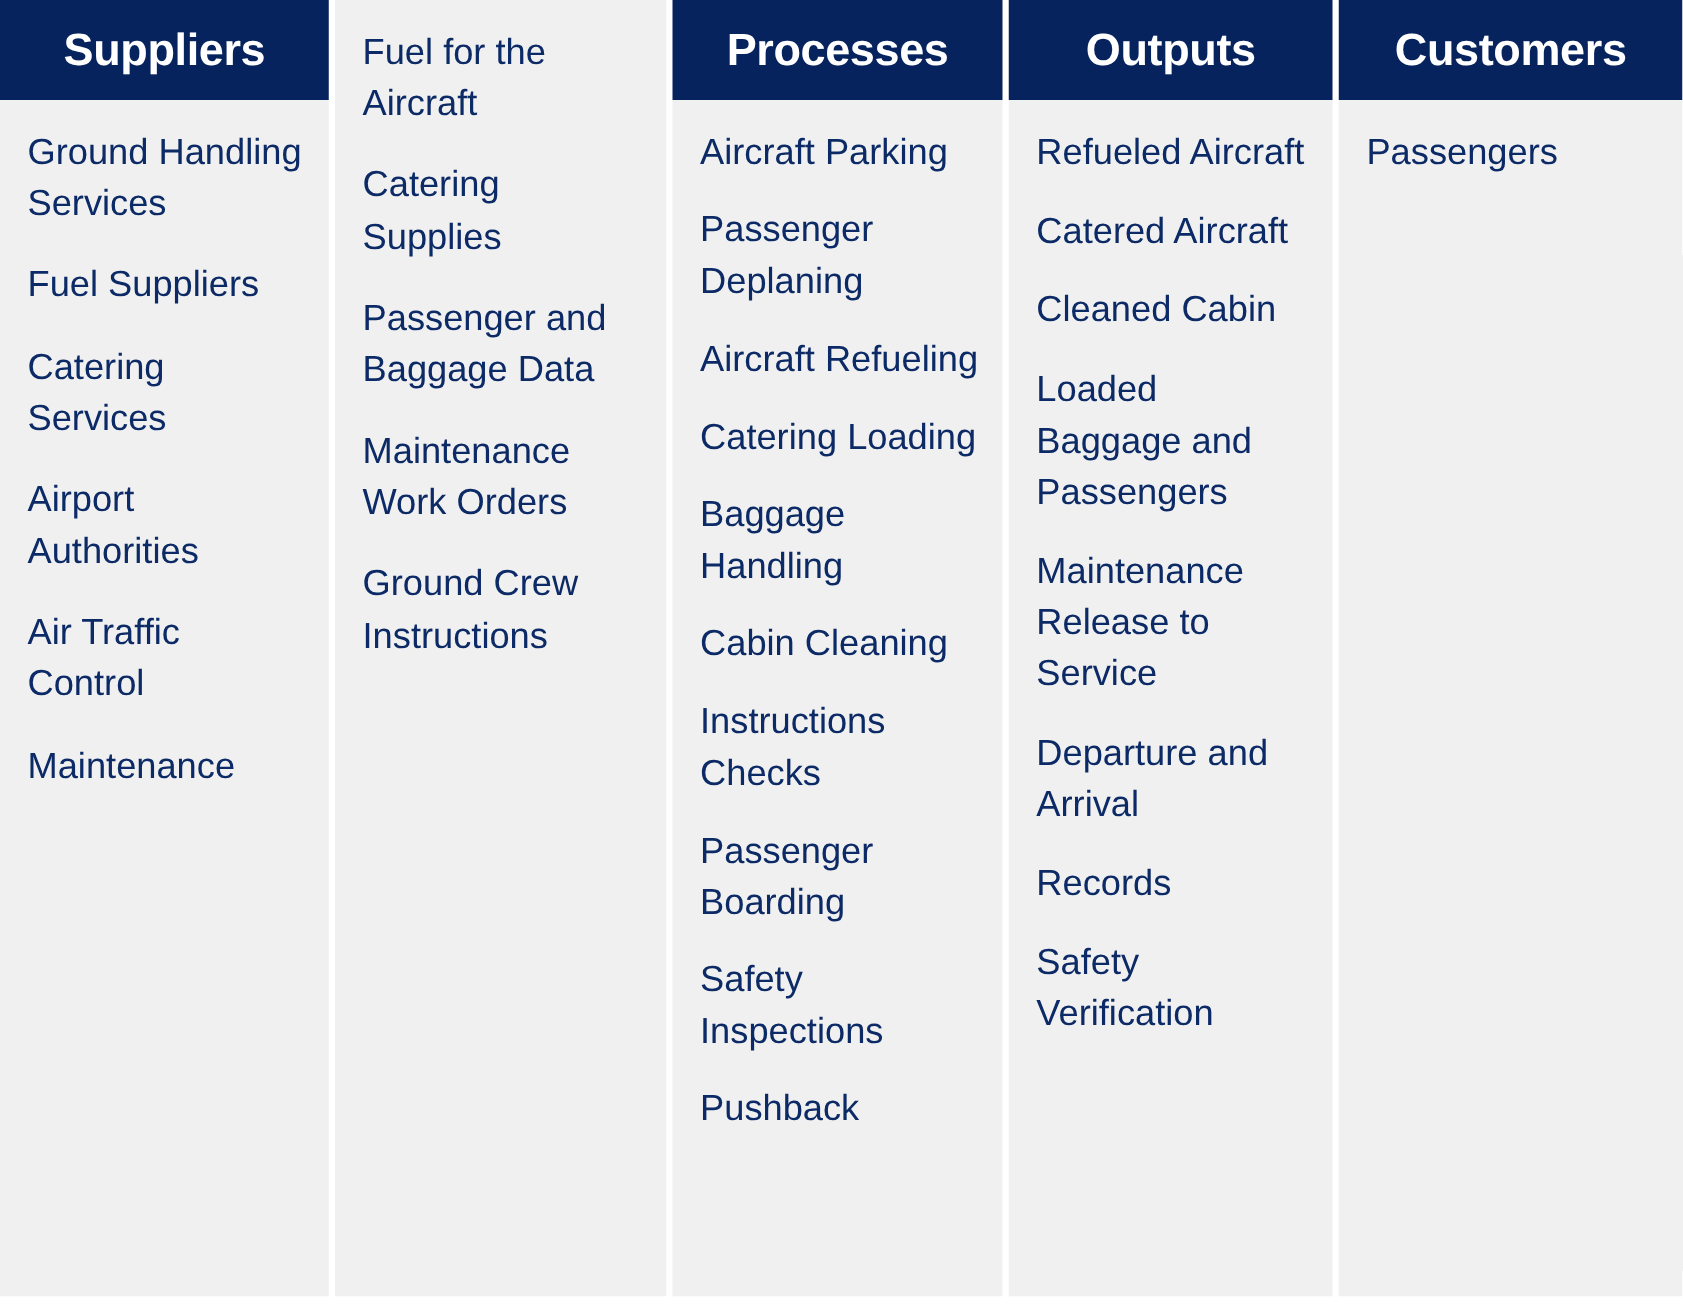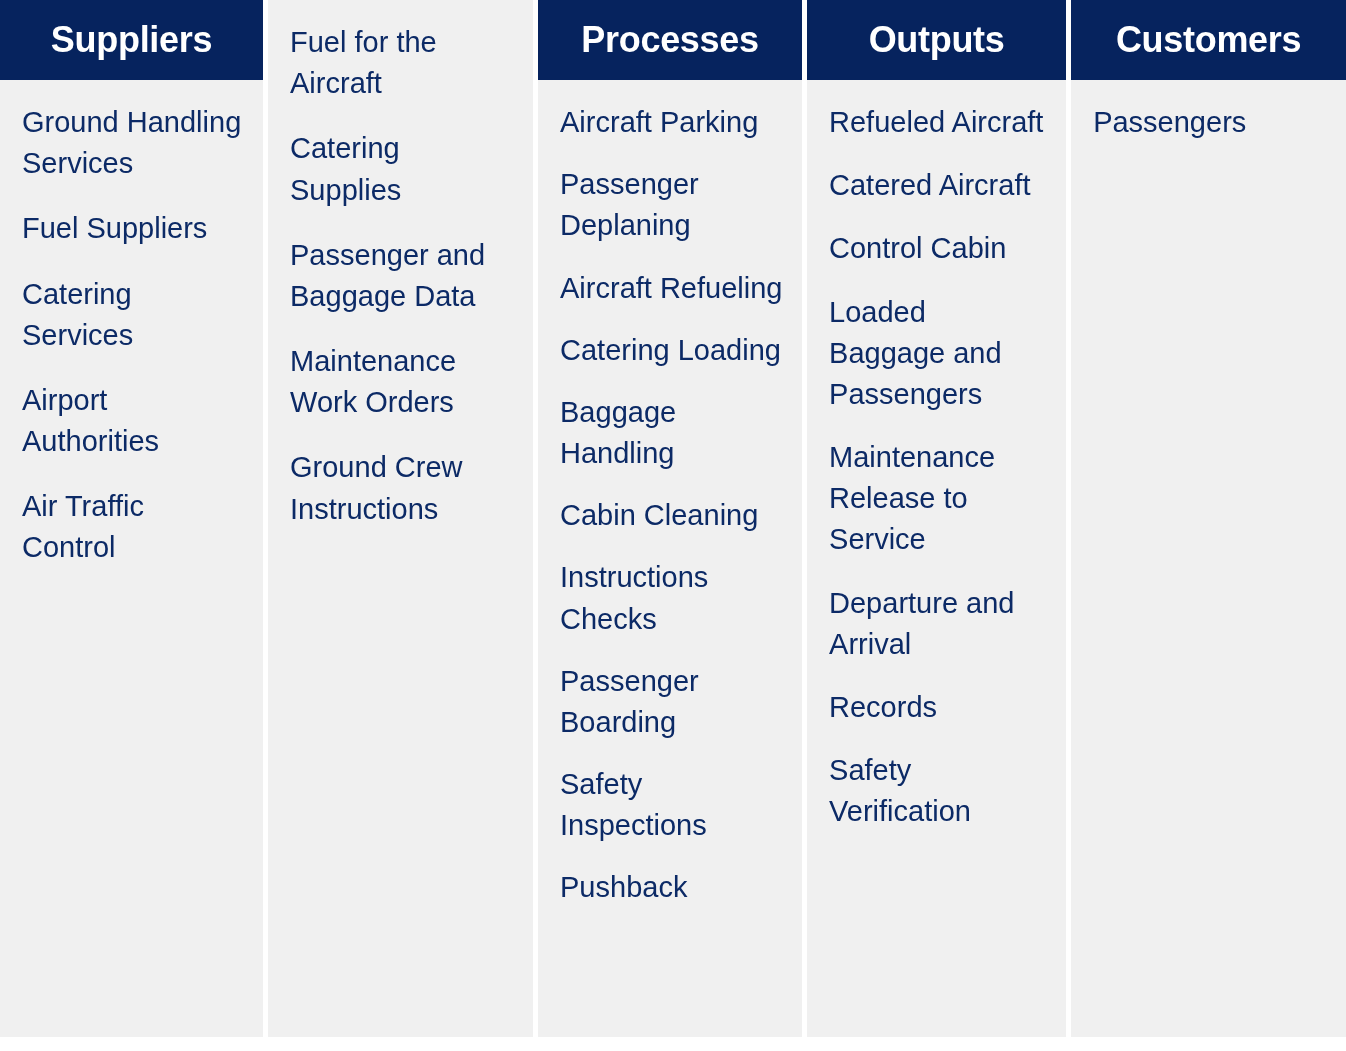--- a/index.html
+++ b/index.html
@@ -83,20 +83,21 @@
 <div id="sipoc-table">
 
   <div class="sipoc-column col-0">
     <div class="column-header">Suppliers</div>
     <div class="column-body">
       <p class="cell-item">Ground Handling Services</p>
       <p class="cell-item">Fuel Suppliers</p>
       <p class="cell-item">Catering Services</p>
       <p class="cell-item">Airport Authorities</p>
       <p class="cell-item">Air Traffic Control</p>
+      <p class="cell-item">Maintenance</p>
     </div>
   </div>
 
   <div class="sipoc-column col-1">
     <div class="column-body">
       <p class="cell-item">Fuel for the Aircraft</p>
       <p class="cell-item">Catering Supplies</p>
       <p class="cell-item">Passenger and Baggage Data</p>
       <p class="cell-item">Maintenance Work Orders</p>
       <p class="cell-item">Ground Crew Instructions</p>
@@ -117,21 +118,21 @@
       <p class="cell-item">Safety Inspections</p>
       <p class="cell-item">Pushback</p>
     </div>
   </div>
 
   <div class="sipoc-column col-3">
     <div class="column-header">Outputs</div>
     <div class="column-body">
       <p class="cell-item">Refueled Aircraft</p>
       <p class="cell-item">Catered Aircraft</p>
-      <p class="cell-item">Control Cabin</p>
+      <p class="cell-item">Cleaned Cabin</p>
       <p class="cell-item">Loaded Baggage and Passengers</p>
       <p class="cell-item">Maintenance Release to Service</p>
       <p class="cell-item">Departure and Arrival</p>
       <p class="cell-item">Records</p>
       <p class="cell-item">Safety Verification</p>
     </div>
   </div>
 
   <div class="sipoc-column col-4">
     <div class="column-header">Customers</div>

